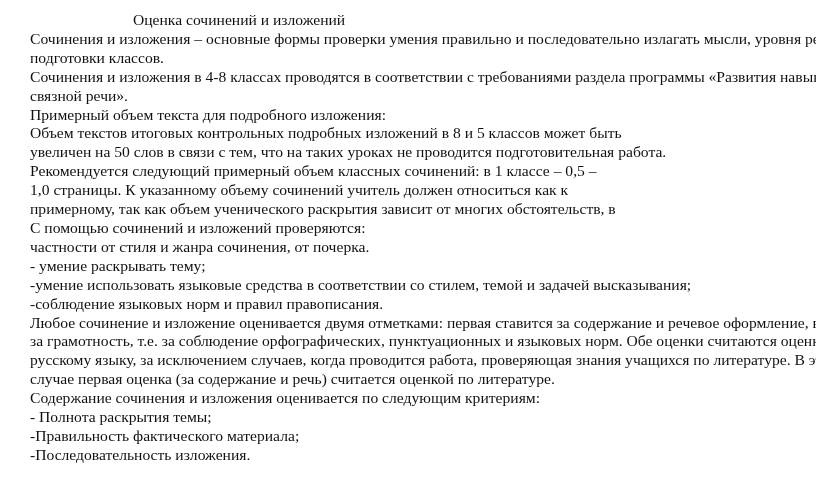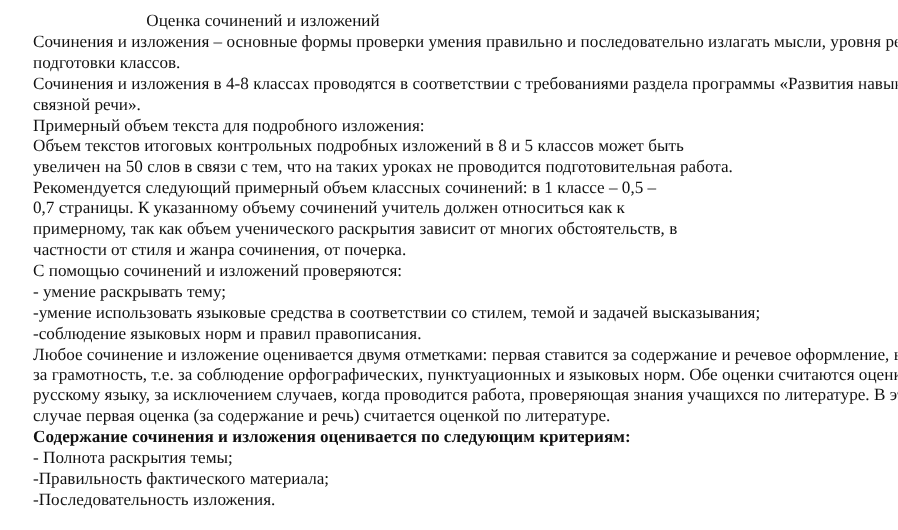--- a/index.html
+++ b/index.html
@@ -7,40 +7,40 @@
     width: 816px; height: 482px; overflow: hidden; position: relative;
     font-family: "Liberation Serif", "DejaVu Serif", serif;
     color: #111111;
   }
   .page {
     position: absolute; left: 30px; top: 11px; width: 780px;
     font-size: 15.6px; line-height: 18.9px;
   }
   .line { white-space: nowrap; display: block; }
   .title { font-weight: normal; padding-left: 103px; }
-  .bold { font-weight: bold; }
+  .bold { font-weight: normal; }
 </style>
 </head>
 <body>
 
 <div class="page">
   <span class="line title">Оценка сочинений и изложений</span>
 
   <span class="line"> Сочинения и изложения – основные формы проверки умения правильно и последовательно излагать мысли, уровня речевой</span>
   <span class="line">подготовки классов.</span>
   <span class="line"> Сочинения и изложения в 4-8 классах проводятся в соответствии с требованиями раздела программы «Развития навыков</span>
   <span class="line">связной речи».</span>
   <span class="line">Примерный объем текста для подробного изложения:</span>
   <span class="line">Объем текстов итоговых контрольных подробных изложений в 8 и 5 классов может быть</span>
   <span class="line">увеличен на 50 слов в связи с тем, что на таких уроках не проводится подготовительная работа.</span>
   <span class="line"> Рекомендуется следующий примерный объем классных сочинений: в 1 классе – 0,5 –</span>
-  <span class="line">0,7 страницы. К указанному объему сочинений учитель должен относиться как к</span>
+  <span class="line">1,0 страницы. К указанному объему сочинений учитель должен относиться как к</span>
   <span class="line">примерному, так как объем ученического раскрытия зависит от многих обстоятельств, в</span>
+  <span class="line"> С помощью сочинений и изложений проверяются:</span>
   <span class="line">частности от стиля и жанра сочинения, от почерка.</span>
-  <span class="line"> С помощью сочинений и изложений проверяются:</span>
   <span class="line">- умение раскрывать тему;</span>
   <span class="line"> -умение использовать языковые средства в соответствии со стилем, темой и задачей высказывания;</span>
   <span class="line"> -соблюдение языковых норм и правил правописания.</span>
   <span class="line"> Любое сочинение и изложение оценивается двумя отметками: первая ставится за содержание и речевое оформление, вторая –</span>
   <span class="line">за грамотность, т.е. за соблюдение орфографических, пунктуационных и языковых норм. Обе оценки считаются оценками по</span>
   <span class="line">русскому языку, за исключением случаев, когда проводится работа, проверяющая знания учащихся по литературе. В этом</span>
   <span class="line">случае первая оценка (за содержание и речь) считается оценкой по литературе.</span>
 
   <span class="line bold"> Содержание сочинения и изложения оценивается по следующим критериям:</span>
   <span class="line">- Полнота раскрытия темы;</span>

